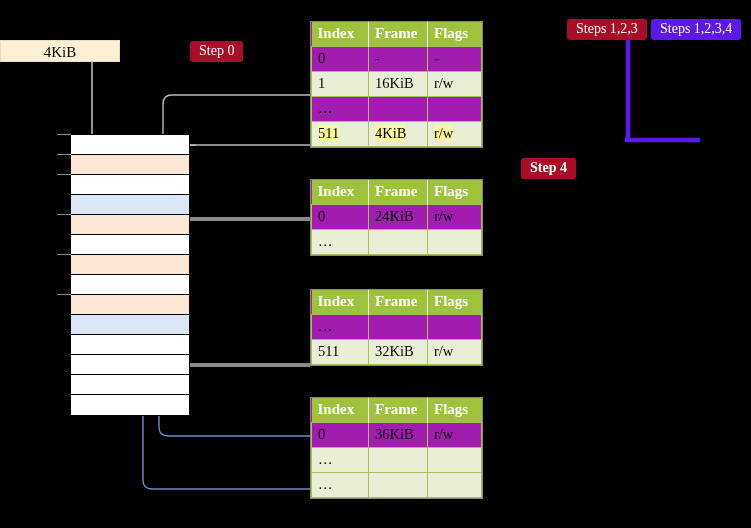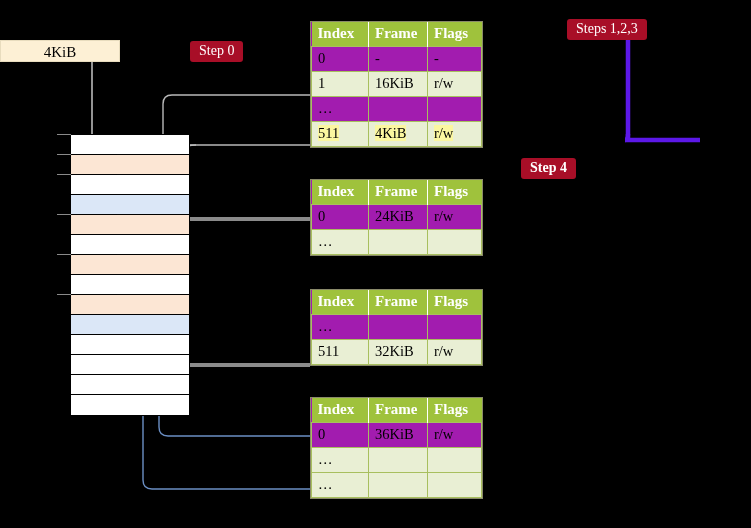--- a/index.html
+++ b/index.html
@@ -146,20 +146,21 @@
 
     <path d="M625,140 L700,140" stroke="#5c18e8" stroke-width="4.5" fill="none"></path>
     <path d="M628,140 L628,30" stroke="#5c18e8" stroke-width="4.5" fill="none" marker-end="url(#apurple)"></path>
     <path d="M625,140 Q628,140 628,134" stroke="#5c18e8" stroke-width="4.5" fill="none"></path>
   </svg>
 
   <div class="sizebox" style="left:0px; top:40px; width:120px; height:22px; line-height:22px;">4KiB</div>
 
   <div class="badge red" style="left:190px; top:41px;">Step 0</div>
   <div class="badge red" style="left:519px; top:19px;margin-left:48px;">Steps 1,2,3</div>
+  <div class="badge blue" style="left:651px; top:19px;">Steps 1,2,3,4</div>
   <div class="badge red" style="left:521px; top:158px;font-weight:bold;">Step 4</div>
 
   <div id="memcol">
       <div class="memrow"></div>
       <div class="memrow orange"></div>
       <div class="memrow"></div>
       <div class="memrow blue"></div>
       <div class="memrow orange"></div>
       <div class="memrow"></div>
       <div class="memrow orange"></div>

